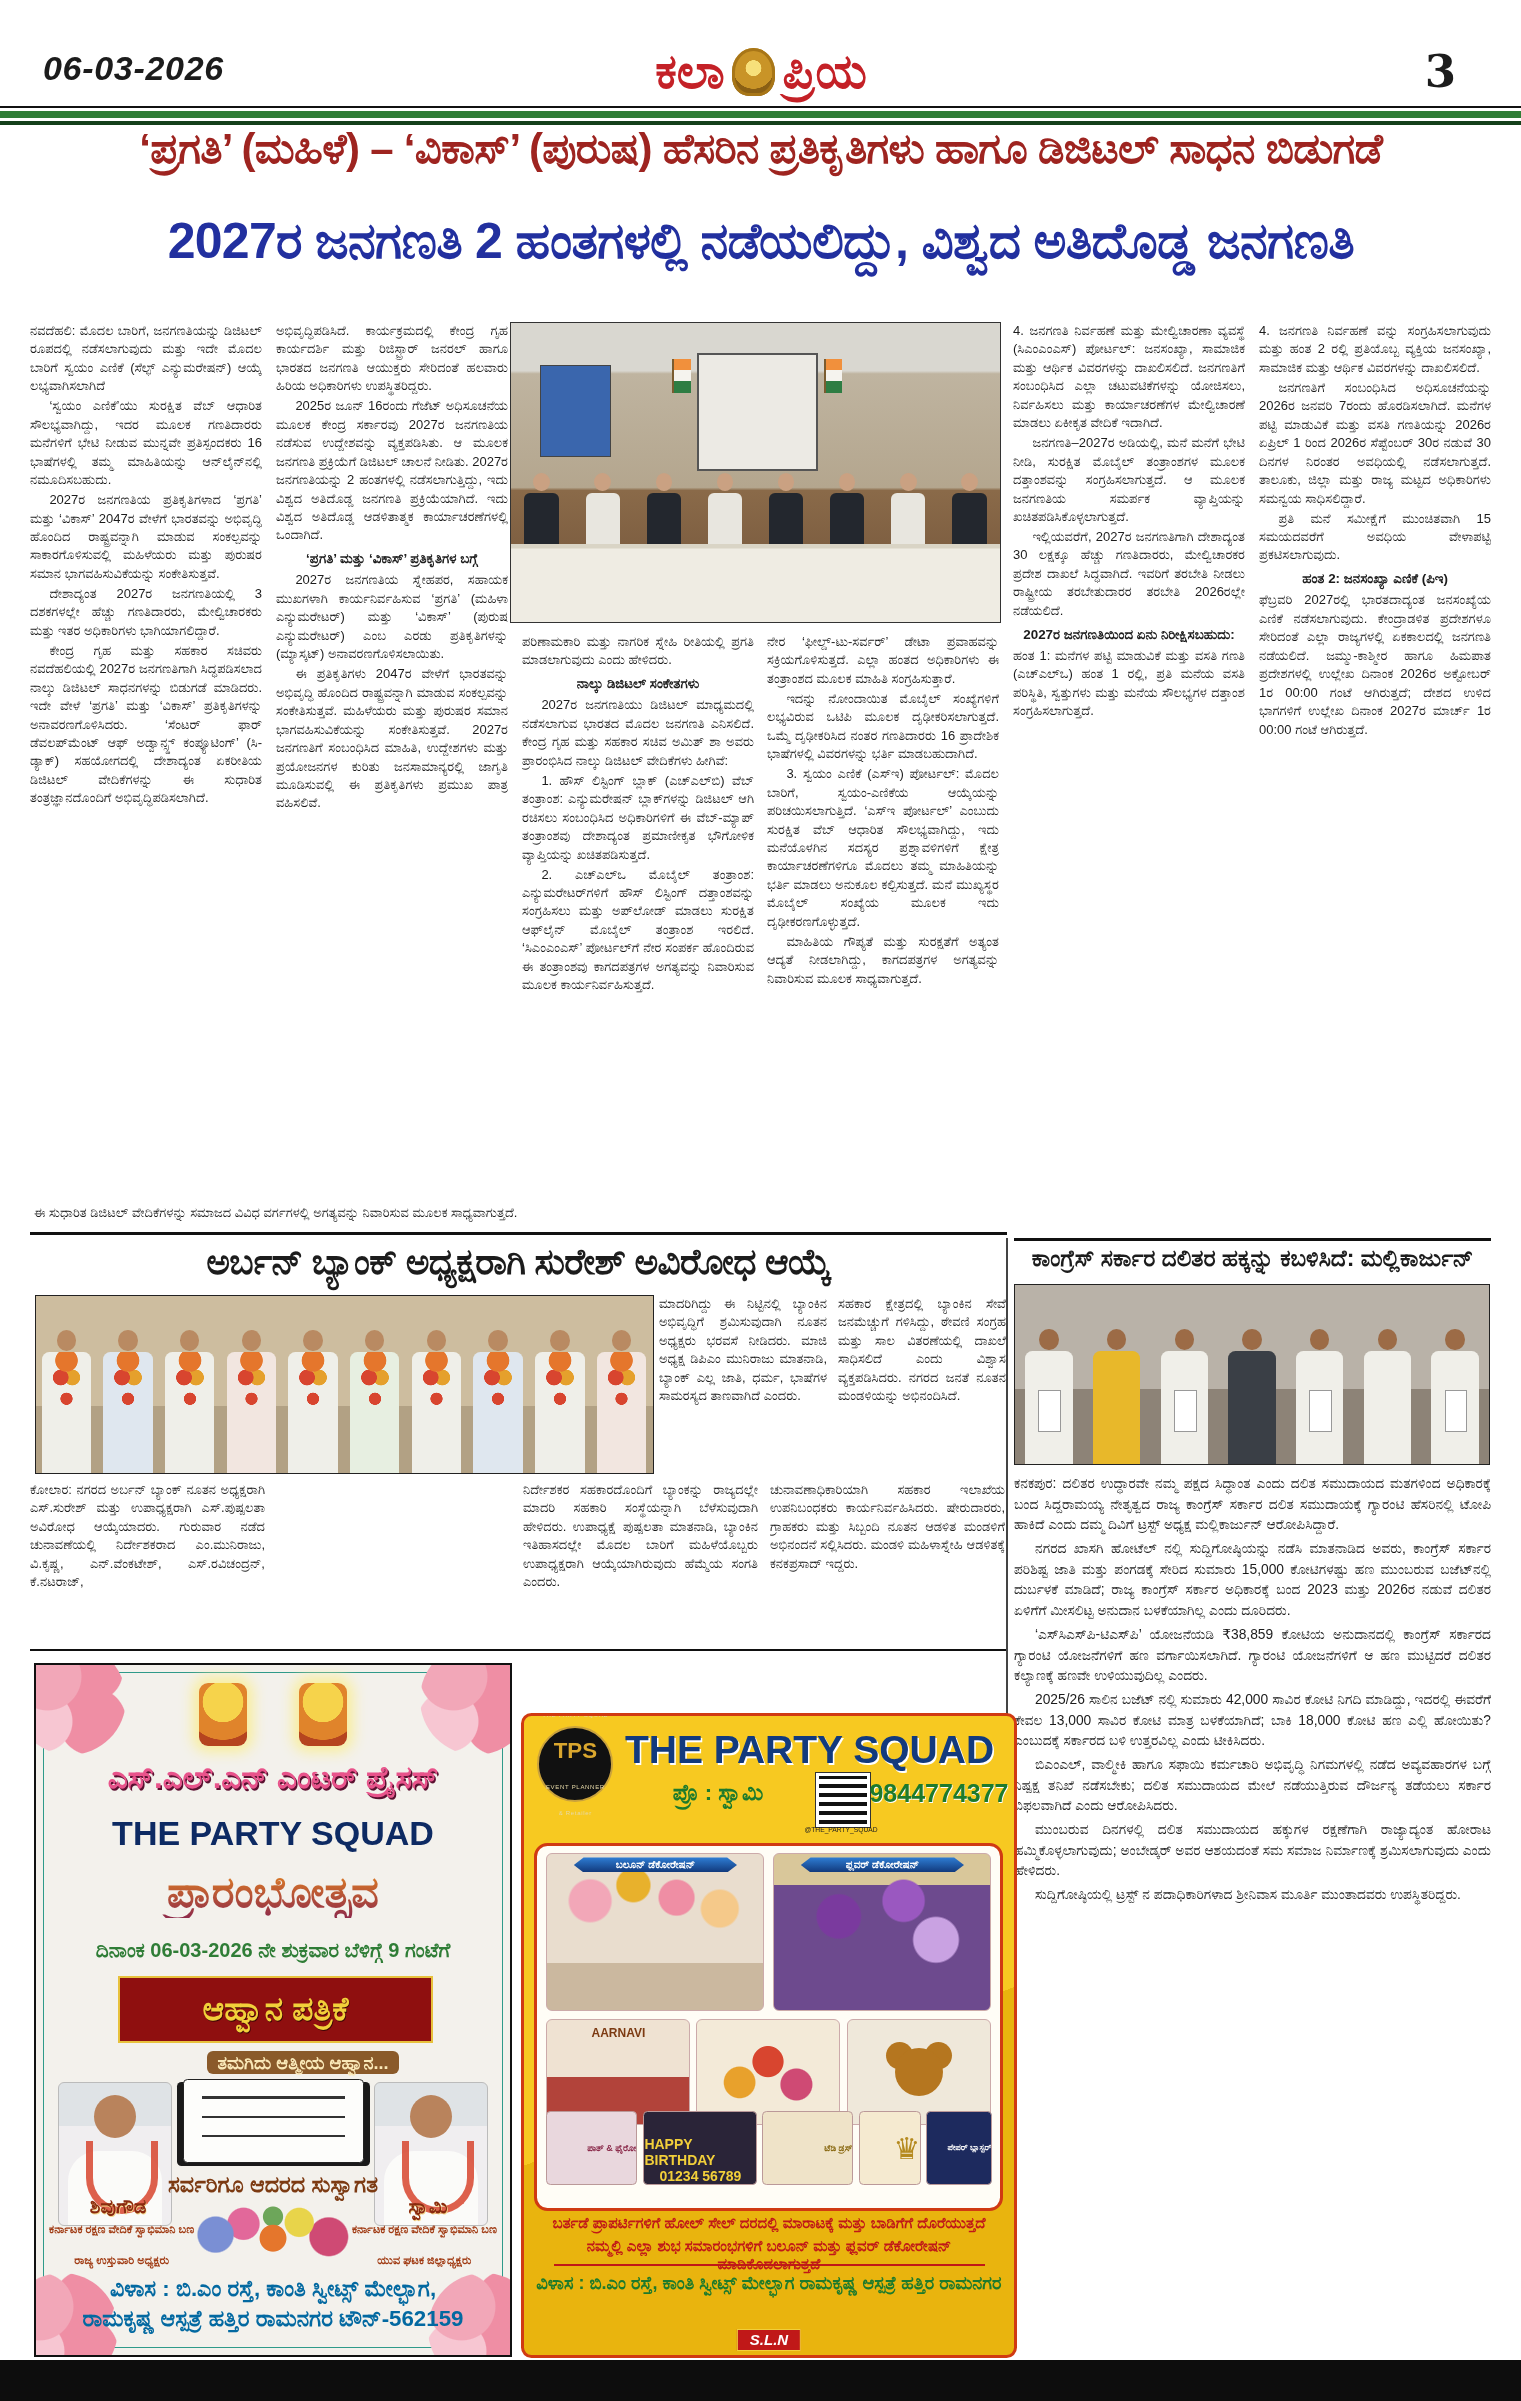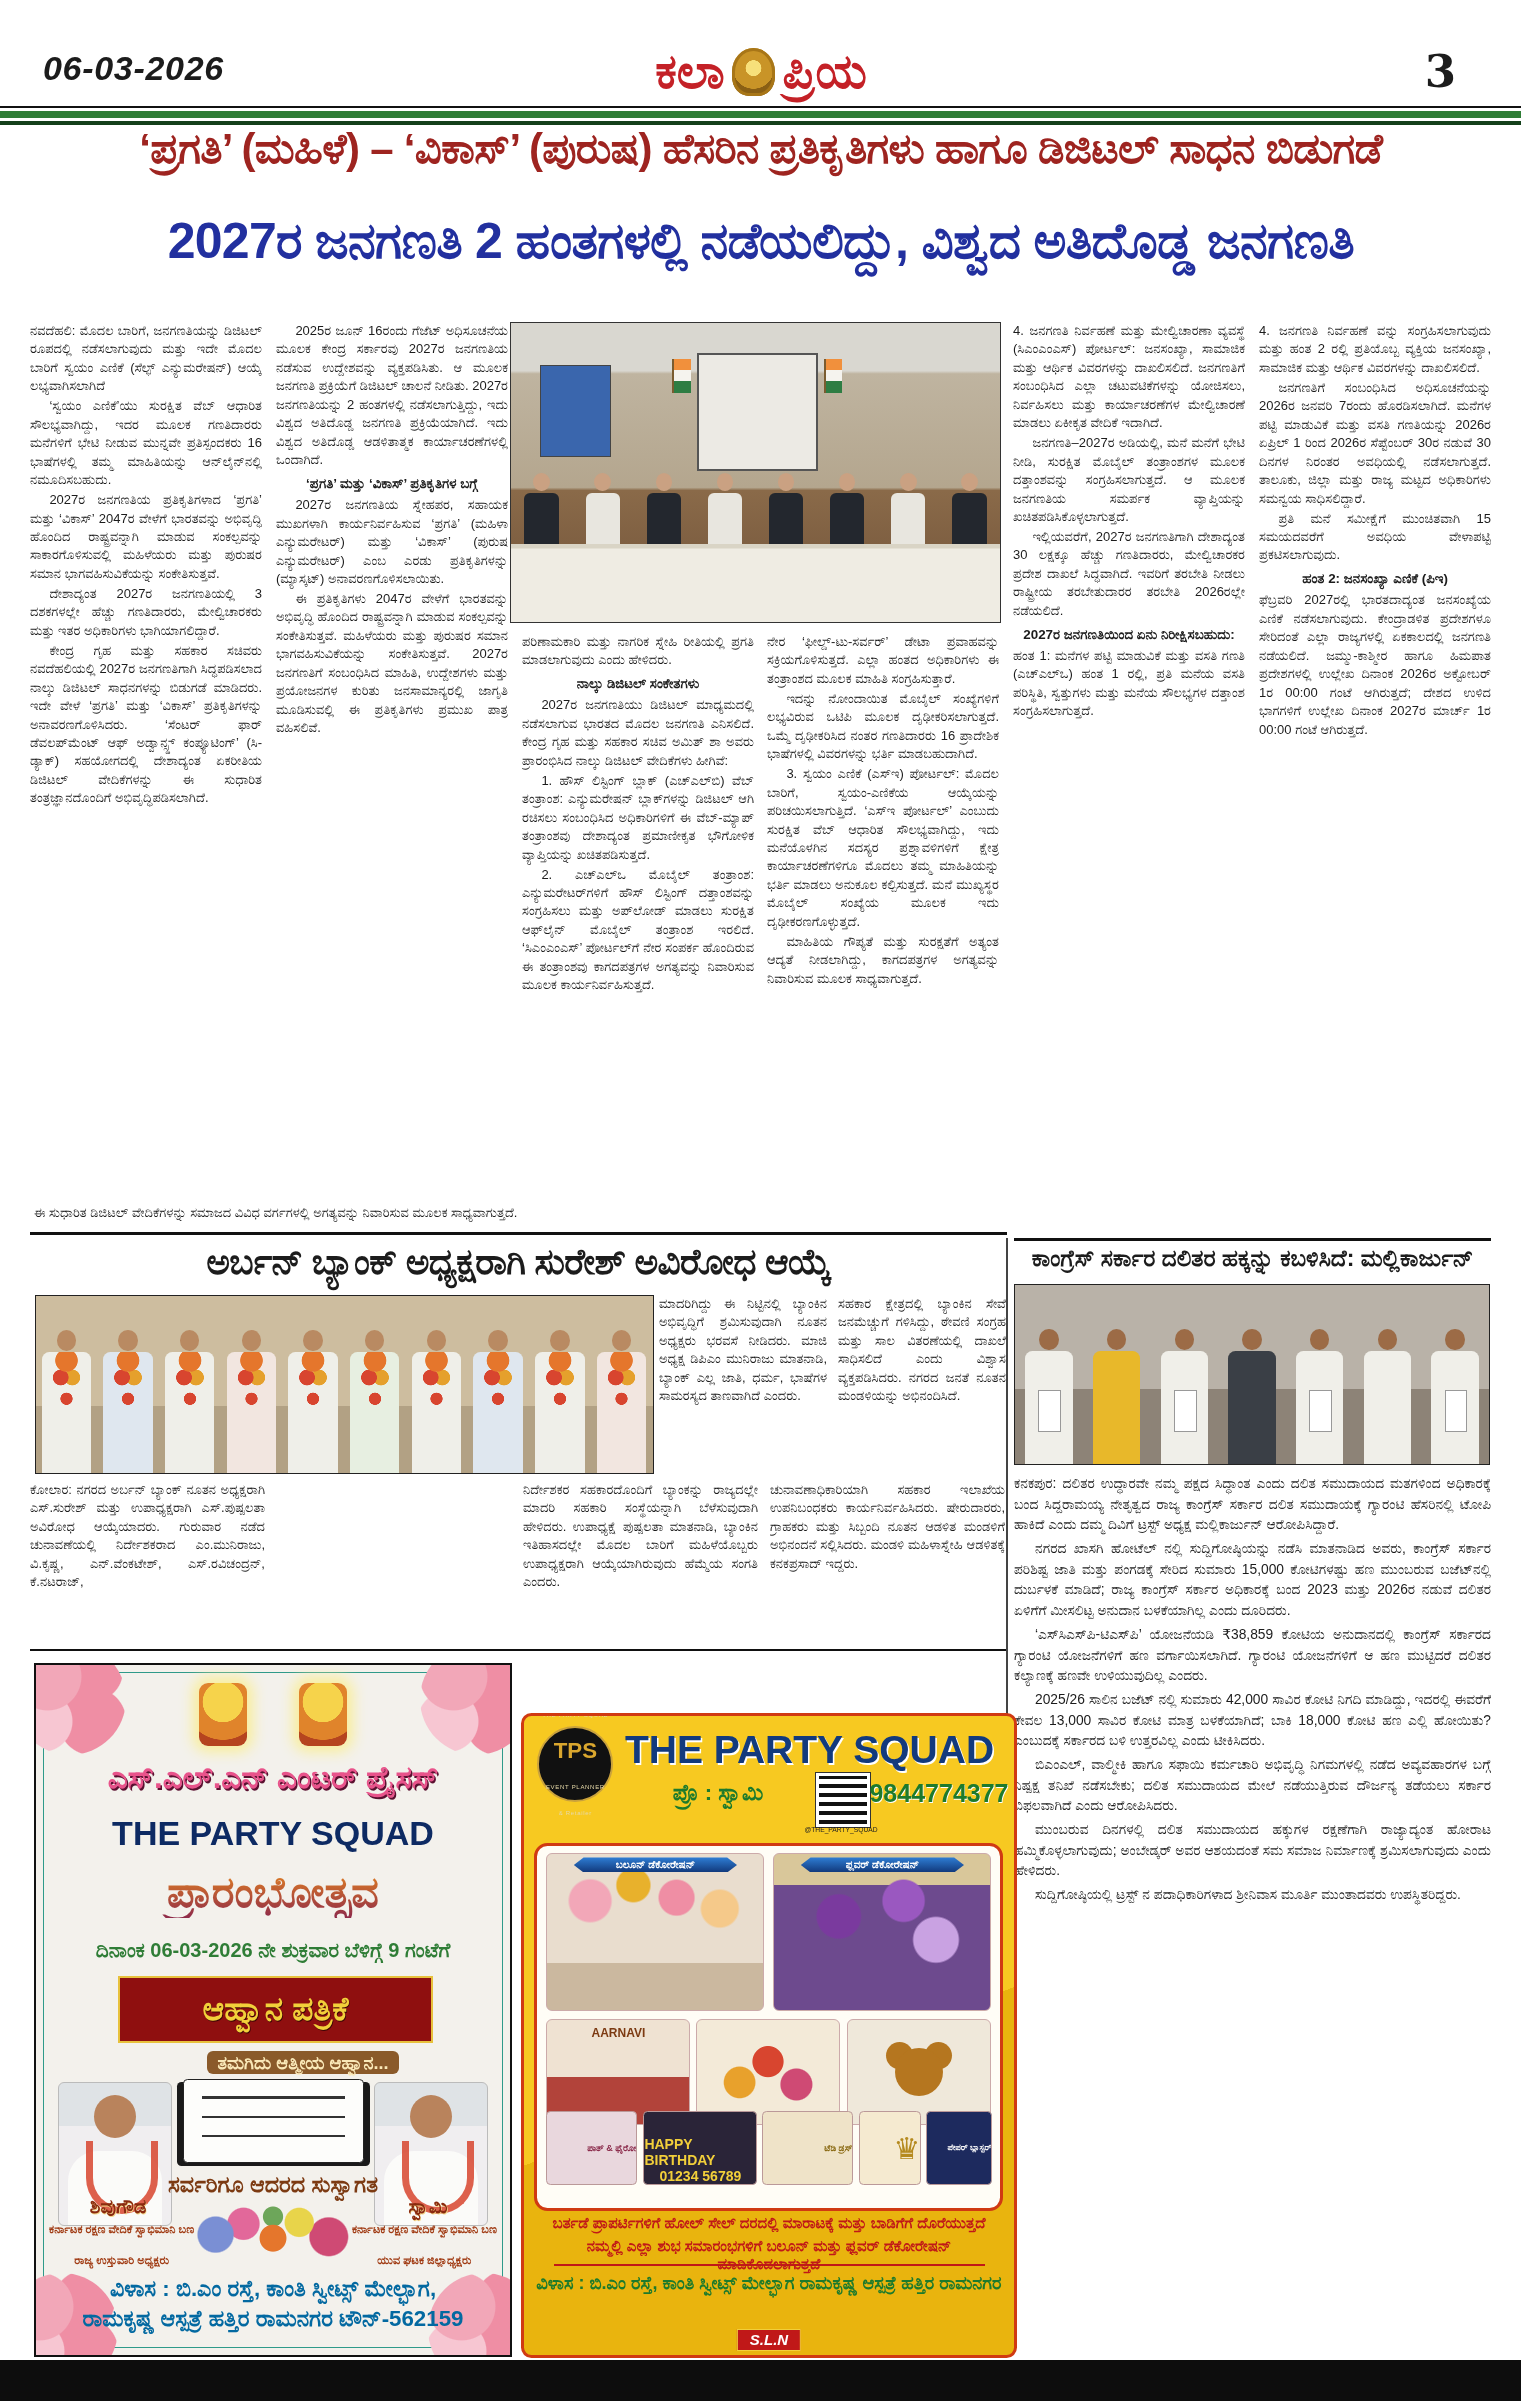--- a/index.html
+++ b/index.html
@@ -190,20 +190,21 @@
 
   <div class="abs" id="art1">
     <div class="a1col" style="left:0">
       <p class="noind">ನವದೆಹಲಿ: ಮೊದಲ ಬಾರಿಗೆ, ಜನಗಣತಿಯನ್ನು ಡಿಜಿಟಲ್ ರೂಪದಲ್ಲಿ ನಡೆಸಲಾಗುವುದು ಮತ್ತು ಇದೇ ಮೊದಲ ಬಾರಿಗೆ ಸ್ವಯಂ ಎಣಿಕೆ (ಸೆಲ್ಫ್ ಎನ್ಯುಮರೇಷನ್) ಆಯ್ಕೆ ಲಭ್ಯವಾಗಿಸಲಾಗಿದೆ</p>
       <p>‘ಸ್ವಯಂ ಎಣಿಕೆ’ಯು ಸುರಕ್ಷಿತ ವೆಬ್ ಆಧಾರಿತ ಸೌಲಭ್ಯವಾಗಿದ್ದು, ಇದರ ಮೂಲಕ ಗಣತಿದಾರರು ಮನೆಗಳಿಗೆ ಭೇಟಿ ನೀಡುವ ಮುನ್ನವೇ ಪ್ರತಿಸ್ಪಂದಕರು 16 ಭಾಷೆಗಳಲ್ಲಿ ತಮ್ಮ ಮಾಹಿತಿಯನ್ನು ಆನ್‌ಲೈನ್‌ನಲ್ಲಿ ನಮೂದಿಸಬಹುದು.</p>
       <p>2027ರ ಜನಗಣತಿಯ ಪ್ರತಿಕೃತಿಗಳಾದ ‘ಪ್ರಗತಿ’ ಮತ್ತು ‘ವಿಕಾಸ್’ 2047ರ ವೇಳೆಗೆ ಭಾರತವನ್ನು ಅಭಿವೃದ್ಧಿ ಹೊಂದಿದ ರಾಷ್ಟ್ರವನ್ನಾಗಿ ಮಾಡುವ ಸಂಕಲ್ಪವನ್ನು ಸಾಕಾರಗೊಳಿಸುವಲ್ಲಿ ಮಹಿಳೆಯರು ಮತ್ತು ಪುರುಷರ ಸಮಾನ ಭಾಗವಹಿಸುವಿಕೆಯನ್ನು ಸಂಕೇತಿಸುತ್ತವೆ.</p>
       <p>ದೇಶಾದ್ಯಂತ 2027ರ ಜನಗಣತಿಯಲ್ಲಿ 3 ದಶಕಗಳಲ್ಲೇ ಹೆಚ್ಚು ಗಣತಿದಾರರು, ಮೇಲ್ವಿಚಾರಕರು ಮತ್ತು ಇತರ ಅಧಿಕಾರಿಗಳು ಭಾಗಿಯಾಗಲಿದ್ದಾರೆ.</p>
       <p>ಕೇಂದ್ರ ಗೃಹ ಮತ್ತು ಸಹಕಾರ ಸಚಿವರು ನವದೆಹಲಿಯಲ್ಲಿ 2027ರ ಜನಗಣತಿಗಾಗಿ ಸಿದ್ಧಪಡಿಸಲಾದ ನಾಲ್ಕು ಡಿಜಿಟಲ್ ಸಾಧನಗಳನ್ನು ಬಿಡುಗಡೆ ಮಾಡಿದರು. ಇದೇ ವೇಳೆ ‘ಪ್ರಗತಿ’ ಮತ್ತು ‘ವಿಕಾಸ್’ ಪ್ರತಿಕೃತಿಗಳನ್ನು ಅನಾವರಣಗೊಳಿಸಿದರು. ‘ಸೆಂಟರ್ ಫಾರ್ ಡೆವಲಪ್‌ಮೆಂಟ್ ಆಫ್ ಅಡ್ವಾನ್ಸ್ಡ್ ಕಂಪ್ಯೂಟಿಂಗ್’ (ಸಿ-ಡ್ಯಾಕ್) ಸಹಯೋಗದಲ್ಲಿ ದೇಶಾದ್ಯಂತ ಏಕರೀತಿಯ ಡಿಜಿಟಲ್ ವೇದಿಕೆಗಳನ್ನು ಈ ಸುಧಾರಿತ ತಂತ್ರಜ್ಞಾನದೊಂದಿಗೆ ಅಭಿವೃದ್ಧಿಪಡಿಸಲಾಗಿದೆ.</p>
     </div>
     <div class="a1col" style="left:246px">
+      <p class="noind">ಅಭಿವೃದ್ಧಿಪಡಿಸಿದೆ. ಕಾರ್ಯಕ್ರಮದಲ್ಲಿ ಕೇಂದ್ರ ಗೃಹ ಕಾರ್ಯದರ್ಶಿ ಮತ್ತು ರಿಜಿಸ್ಟ್ರಾರ್ ಜನರಲ್ ಹಾಗೂ ಭಾರತದ ಜನಗಣತಿ ಆಯುಕ್ತರು ಸೇರಿದಂತೆ ಹಲವಾರು ಹಿರಿಯ ಅಧಿಕಾರಿಗಳು ಉಪಸ್ಥಿತರಿದ್ದರು.</p>
       <p>2025ರ ಜೂನ್ 16ರಂದು ಗೆಜೆಟ್ ಅಧಿಸೂಚನೆಯ ಮೂಲಕ ಕೇಂದ್ರ ಸರ್ಕಾರವು 2027ರ ಜನಗಣತಿಯ ನಡೆಸುವ ಉದ್ದೇಶವನ್ನು ವ್ಯಕ್ತಪಡಿಸಿತು. ಆ ಮೂಲಕ ಜನಗಣತಿ ಪ್ರಕ್ರಿಯೆಗೆ ಡಿಜಿಟಲ್ ಚಾಲನೆ ನೀಡಿತು. 2027ರ ಜನಗಣತಿಯನ್ನು 2 ಹಂತಗಳಲ್ಲಿ ನಡೆಸಲಾಗುತ್ತಿದ್ದು, ಇದು ವಿಶ್ವದ ಅತಿದೊಡ್ಡ ಜನಗಣತಿ ಪ್ರಕ್ರಿಯೆಯಾಗಿದೆ. ಇದು ವಿಶ್ವದ ಅತಿದೊಡ್ಡ ಆಡಳಿತಾತ್ಮಕ ಕಾರ್ಯಾಚರಣೆಗಳಲ್ಲಿ ಒಂದಾಗಿದೆ.</p>
       <h4>‘ಪ್ರಗತಿ’ ಮತ್ತು ‘ವಿಕಾಸ್’ ಪ್ರತಿಕೃತಿಗಳ ಬಗ್ಗೆ</h4>
       <p>2027ರ ಜನಗಣತಿಯ ಸ್ನೇಹಪರ, ಸಹಾಯಕ ಮುಖಗಳಾಗಿ ಕಾರ್ಯನಿರ್ವಹಿಸುವ ‘ಪ್ರಗತಿ’ (ಮಹಿಳಾ ಎನ್ಯುಮರೇಟರ್) ಮತ್ತು ‘ವಿಕಾಸ್’ (ಪುರುಷ ಎನ್ಯುಮರೇಟರ್) ಎಂಬ ಎರಡು ಪ್ರತಿಕೃತಿಗಳನ್ನು (ಮ್ಯಾಸ್ಕಟ್) ಅನಾವರಣಗೊಳಿಸಲಾಯಿತು.</p>
       <p>ಈ ಪ್ರತಿಕೃತಿಗಳು 2047ರ ವೇಳೆಗೆ ಭಾರತವನ್ನು ಅಭಿವೃದ್ಧಿ ಹೊಂದಿದ ರಾಷ್ಟ್ರವನ್ನಾಗಿ ಮಾಡುವ ಸಂಕಲ್ಪವನ್ನು ಸಂಕೇತಿಸುತ್ತವೆ. ಮಹಿಳೆಯರು ಮತ್ತು ಪುರುಷರ ಸಮಾನ ಭಾಗವಹಿಸುವಿಕೆಯನ್ನು ಸಂಕೇತಿಸುತ್ತವೆ. 2027ರ ಜನಗಣತಿಗೆ ಸಂಬಂಧಿಸಿದ ಮಾಹಿತಿ, ಉದ್ದೇಶಗಳು ಮತ್ತು ಪ್ರಯೋಜನಗಳ ಕುರಿತು ಜನಸಾಮಾನ್ಯರಲ್ಲಿ ಜಾಗೃತಿ ಮೂಡಿಸುವಲ್ಲಿ ಈ ಪ್ರತಿಕೃತಿಗಳು ಪ್ರಮುಖ ಪಾತ್ರ ವಹಿಸಲಿವೆ.</p>
     </div>
 
     <div class="abs" id="meetphoto">
       <div class="mp-sidescreen"></div>
       <div class="mp-screen"></div>
       <div class="flag" style="left:33%;top:12%"></div>

